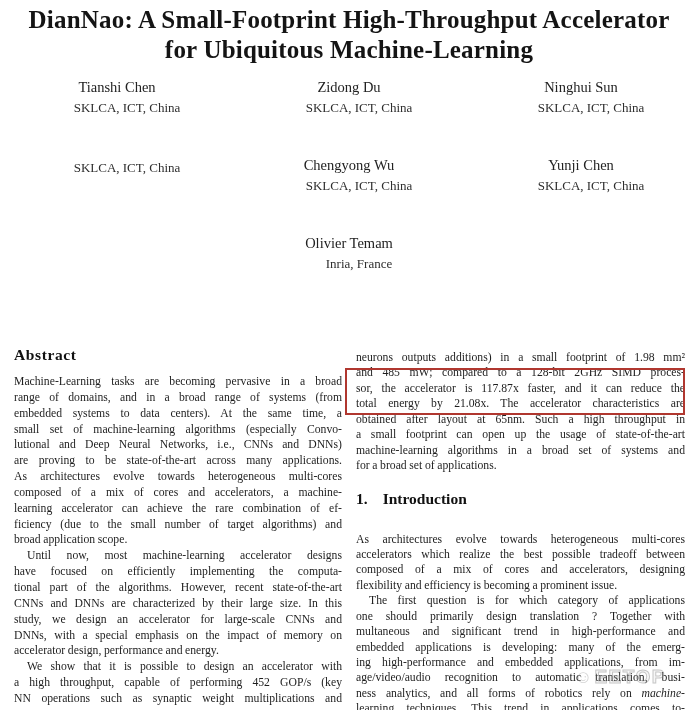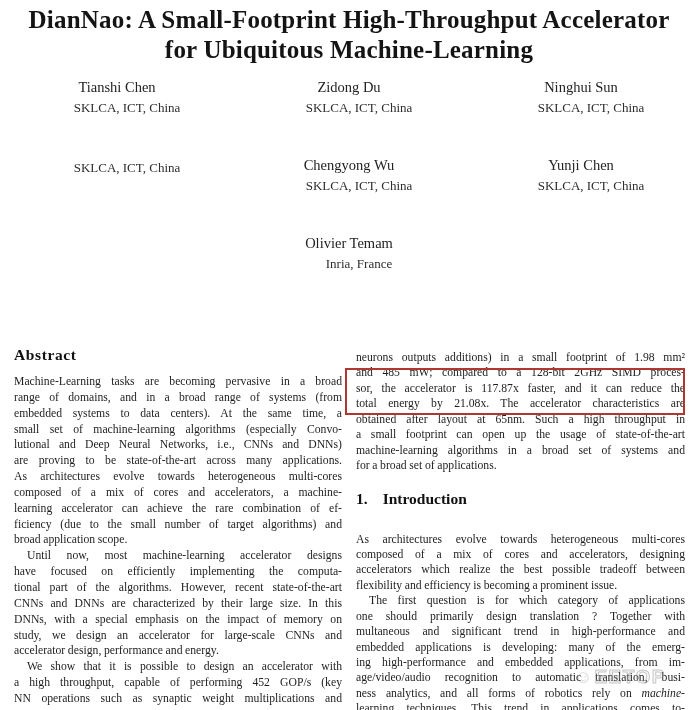--- a/index.html
+++ b/index.html
@@ -177,22 +177,22 @@
         <div class="line"><span>are proving to be state-of-the-art across many applications.</span></div>
         <div class="line"><span>As architectures evolve towards heterogeneous multi-cores</span></div>
         <div class="line"><span>composed of a mix of cores and accelerators, a machine-</span></div>
         <div class="line"><span>learning accelerator can achieve the rare combination of ef-</span></div>
         <div class="line"><span>ficiency (due to the small number of target algorithms) and</span></div>
         <div class="line last"><span>broad application scope.</span></div>
         <div class="line indent"><span>Until now, most machine-learning accelerator designs</span></div>
         <div class="line"><span>have focused on efficiently implementing the computa-</span></div>
         <div class="line"><span>tional part of the algorithms. However, recent state-of-the-art</span></div>
         <div class="line"><span>CNNs and DNNs are characterized by their large size. In this</span></div>
+        <div class="line"><span>study, we design an accelerator for large-scale CNNs and</span></div>
         <div class="line"><span>DNNs, with a special emphasis on the impact of memory on</span></div>
-        <div class="line"><span>study, we design an accelerator for large-scale CNNs and</span></div>
         <div class="line last"><span>accelerator design, performance and energy.</span></div>
         <div class="line indent"><span>We show that it is possible to design an accelerator with</span></div>
         <div class="line"><span>a high throughput, capable of performing 452 GOP/s (key</span></div>
         <div class="line"><span>NN operations such as synaptic weight multiplications and</span></div>
       </div>
   </div>
 
   <div class="col col-right">
     <div class="lines">
         <div class="line"><span>neurons outputs additions) in a small footprint of 1.98 mm²</span></div>
@@ -202,22 +202,22 @@
         <div class="line"><span>obtained after layout at 65nm. Such a high throughput in</span></div>
         <div class="line"><span>a small footprint can open up the usage of state-of-the-art</span></div>
         <div class="line"><span>machine-learning algorithms in a broad set of systems and</span></div>
         <div class="line last"><span>for a broad set of applications.</span></div>
       </div>
     <div class="sec-heading">
       <span class="sec-num">1.</span><span>Introduction</span>
     </div>
     <div class="lines">
         <div class="line"><span>As architectures evolve towards heterogeneous multi-cores</span></div>
+        <div class="line"><span>accelerators which realize the best possible tradeoff between</span></div>
         <div class="line"><span>composed of a mix of cores and accelerators, designing</span></div>
-        <div class="line"><span>accelerators which realize the best possible tradeoff between</span></div>
         <div class="line last"><span>flexibility and efficiency is becoming a prominent issue.</span></div>
         <div class="line indent"><span>The first question is for which category of applications</span></div>
         <div class="line"><span>one should primarily design translation ? Together with</span></div>
         <div class="line"><span>multaneous and significant trend in high-performance and</span></div>
         <div class="line"><span>embedded applications is developing: many of the emerg-</span></div>
         <div class="line"><span>ing high-performance and embedded applications, from im-</span></div>
         <div class="line"><span>age/video/audio recognition to automatic translation, busi-</span></div>
         <div class="line"><span>ness analytics, and all forms of robotics rely on </span><span class="it">machine-</span><span></span></div>
         <div class="line"><span>learning techniques. This trend in applications comes to-</span></div>
       </div>

